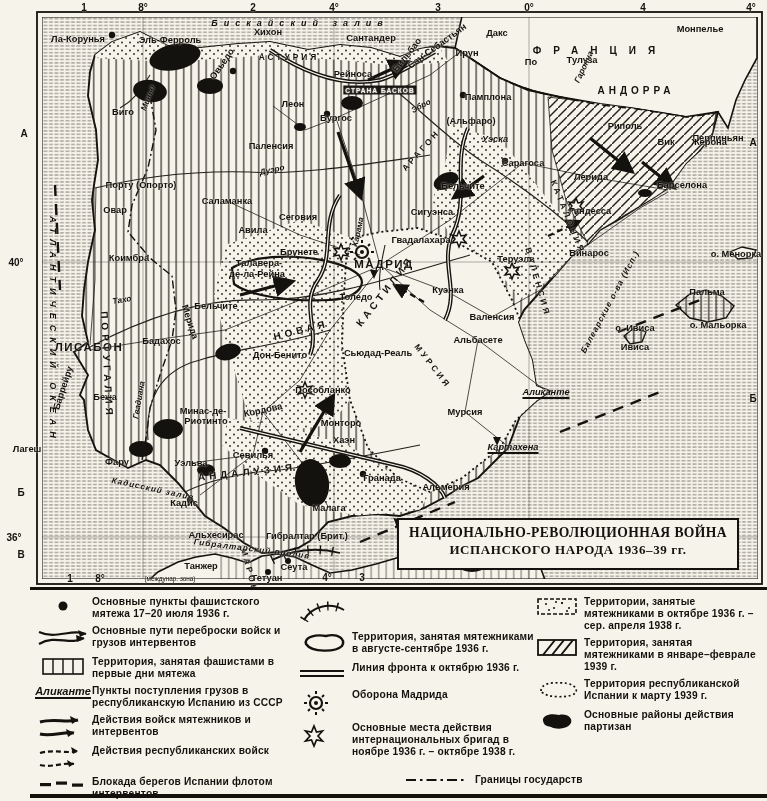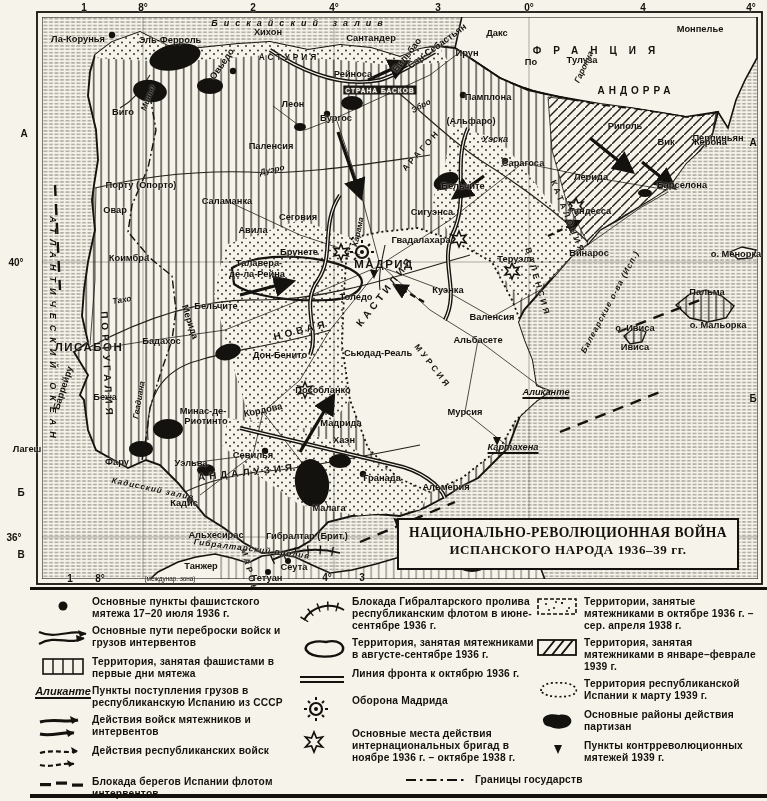--- a/index.html
+++ b/index.html
@@ -314,21 +314,21 @@
       <span class="lbl city" style="left: 516px; top: 259px; transform: translate(-50%, -50%);">Теруэль</span>
       <span class="lbl city" style="left: 492px; top: 317px; transform: translate(-50%, -50%);">Валенсия</span>
       <span class="lbl city" style="left: 478px; top: 340px; transform: translate(-50%, -50%);">Альбасете</span>
       <span class="lbl city" style="left: 378px; top: 353px; transform: translate(-50%, -50%);">Сьюдад-Реаль</span>
       <span class="lbl city" style="left: 280px; top: 355px; transform: translate(-50%, -50%);">Дон-Бенито</span>
       <span class="lbl city" style="left: 147px; top: 341px; transform: translate(-50%, -50%); padding-left: 29px;">Бадахос</span>
       <span class="lbl city" style="left: 216px; top: 306px; transform: translate(-50%, -50%);">Бельчите</span>
       <span class="lbl city" style="left: 190px; top: 322px; transform: translate(-50%, -50%) rotate(72deg);">Мерида</span>
       <span class="lbl city" style="left: 323px; top: 390px; transform: translate(-50%, -50%);">Пособланко</span>
       <span class="lbl city" style="left: 263px; top: 410px; transform: translate(-50%, -50%) rotate(-12deg);">Кордова</span>
-      <span class="lbl city" style="left: 341px; top: 423px; transform: translate(-50%, -50%);">Мадрида</span>
+      <span class="lbl city" style="left: 341px; top: 423px; transform: translate(-50%, -50%);">Монторо</span>
       <span class="lbl city" style="left: 344px; top: 440px; transform: translate(-50%, -50%);">Хаэн</span>
       <span class="lbl city" style="left: 382px; top: 478px; transform: translate(-50%, -50%);">Гранада</span>
       <span class="lbl city" style="left: 446px; top: 487px; transform: translate(-50%, -50%);">Альмерия</span>
       <span class="lbl city" style="left: 329px; top: 508px; transform: translate(-50%, -50%);">Малага</span>
       <span class="lbl city" style="left: 465px; top: 412px; transform: translate(-50%, -50%);">Мурсия</span>
       <span class="lbl supply" style="left: 513px; top: 448px; transform: translate(-50%, -50%);">Картахена</span>
       <span class="lbl supply" style="left: 546px; top: 393px; transform: translate(-50%, -50%);">Аликанте</span>
       <span class="lbl city" style="left: 203px; top: 411px; transform: translate(-50%, -50%);">Минас-де-</span>
       <span class="lbl city" style="left: 206px; top: 421px; transform: translate(-50%, -50%);">Риотинто</span>
       <span class="lbl city" style="left: 253px; top: 455px; transform: translate(-50%, -50%);">Севилья</span>
@@ -478,21 +478,20 @@
         </div>
       </div>
   <div class="lcol" id="lcol2">
         <div class="li">
           <span class="sym">
             <svg width="54" height="30">
               <path d="M8,24 C16,10 34,6 48,14" fill="none" stroke="#14120e" stroke-width="2"></path>
               <path d="M8,24 C16,10 34,6 48,14" fill="none" stroke="#14120e" stroke-width="9" stroke-dasharray="1.4 8"></path>
             </svg>
           </span>
-          <span class="txt">Блокада Гибралтарского пролива республиканским флотом в июне-сентябре 1936 г.</span>
         </div>
         <div class="li">
           <span class="sym">
             <svg width="54" height="26">
               <path d="M10,13 C8,6 20,3 30,5 C42,2 50,8 46,15 C40,21 16,22 10,13 Z" fill="none" stroke="#14120e" stroke-width="2.4"></path>
             </svg>
           </span>
           <span class="txt">Территория, занятая мятежниками в августе-сентябре 1936 г.</span>
         </div>
         <div class="li">
@@ -569,28 +568,20 @@
           <span class="txt">Территория республиканской Испании к марту 1939 г.</span>
         </div>
         <div class="li">
           <span class="sym">
             <svg width="48" height="26">
               <path d="M9,12 C8,6 17,4 25,6 C33,4 39,9 37,14 C34,20 23,21 17,18 C12,17 10,16 9,12 Z" fill="#14120e"></path>
             </svg>
           </span>
           <span class="txt">Основные районы действия партизан</span>
         </div>
-        <div class="li">
-          <span class="sym">
-            <svg width="48" height="18">
-              <path d="M20,5 L28,5 L24,14 Z" fill="#14120e"></path>
-            </svg>
-          </span>
-          <span class="txt">Пункты контрреволюционных мятежей 1939 г.</span>
-        </div>
       </div>
   <div class="lborders" id="lborders">
         <span>
           <svg width="64" height="12">
             <line x1="2" y1="6" x2="62" y2="6" stroke="#14120e" stroke-width="2.2" stroke-dasharray="10 4 2.5 4"></line>
           </svg>
         </span>
         <span class="txt">Границы государств</span>
       </div>
 </div>

